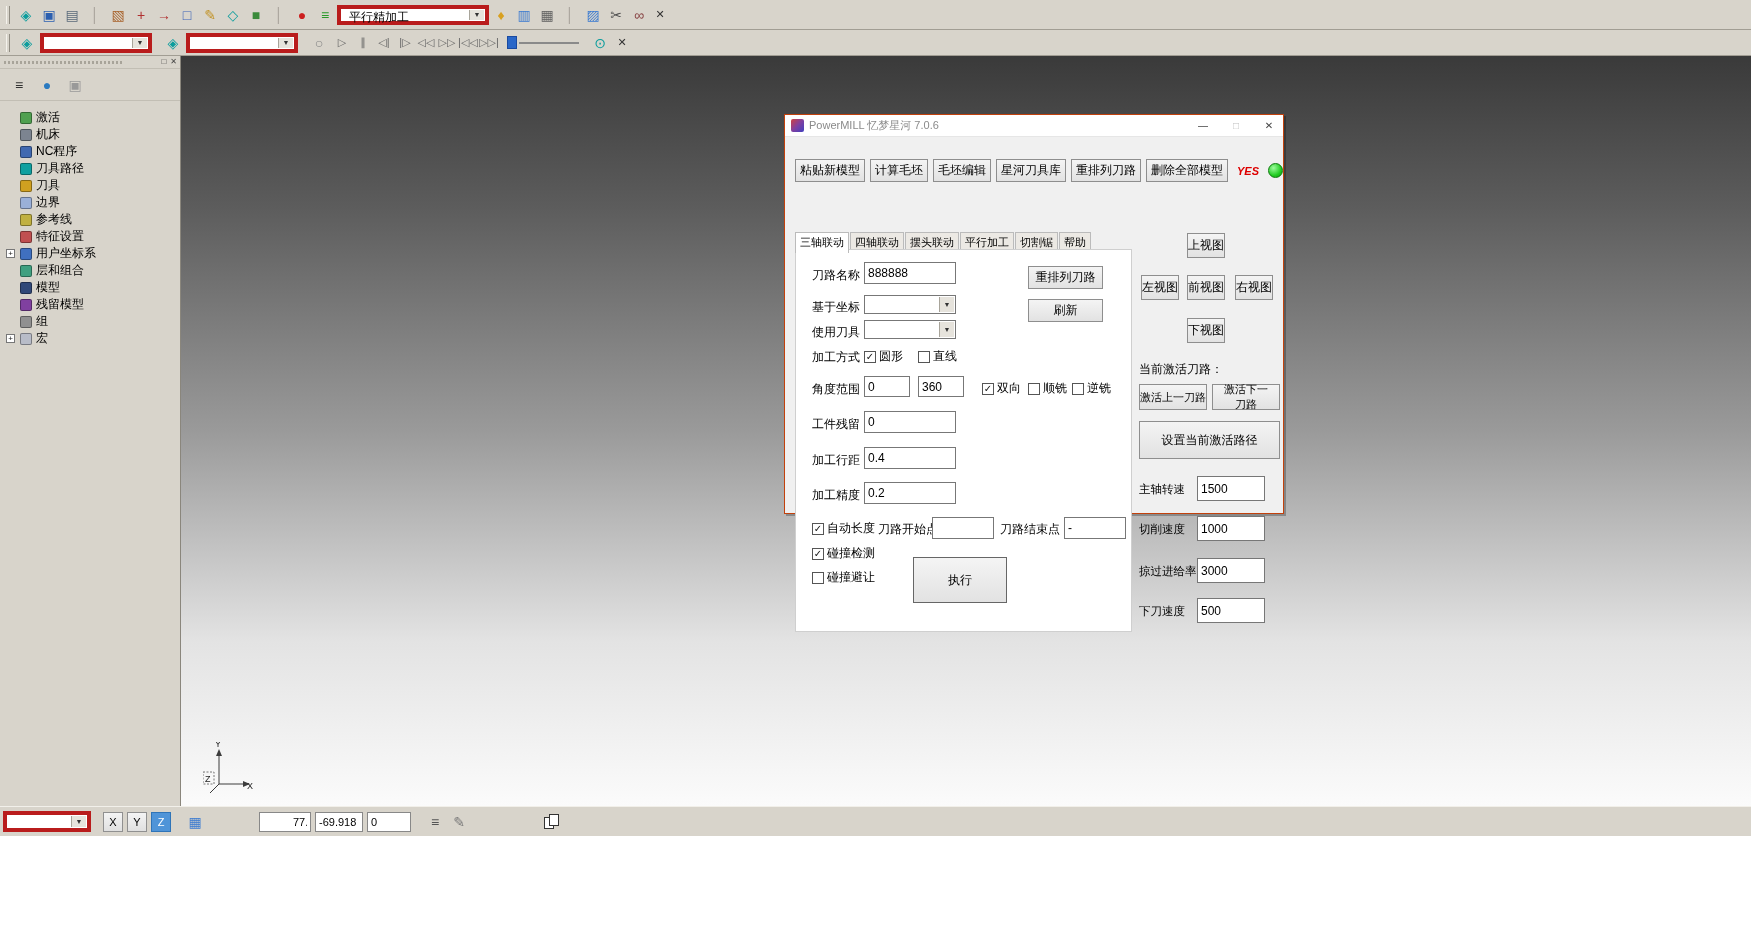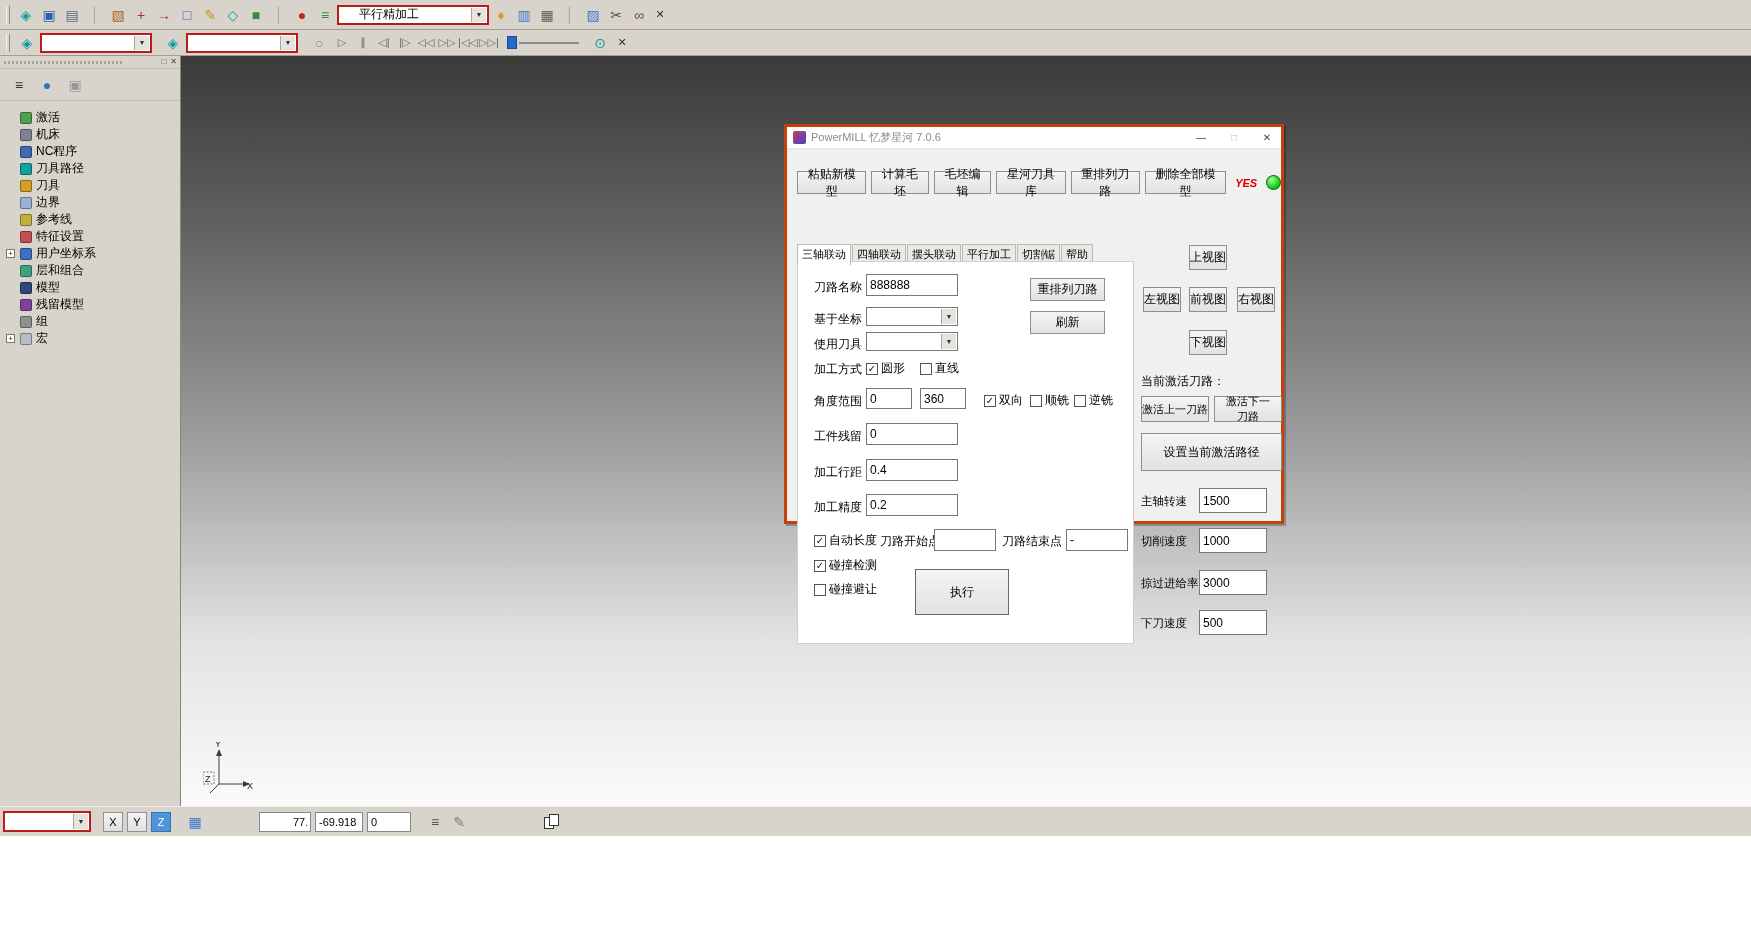--- a/index.html
+++ b/index.html
@@ -7,21 +7,21 @@
   .screen { position:relative; width:1751px; height:934px; background:#fff; overflow:hidden; }
 
   
   .tb { position:absolute; left:0; right:0; background:#d8d4cb; border-bottom:1px solid #a19d93; display:flex; align-items:center; }
   .tb1 { top:0; height:30px; padding-left:6px; gap:1px; }
   .tb2 { top:30px; height:26px; padding-left:6px; gap:2px; }
   .grip { width:4px; height:18px; border-left:1px solid #f4f2ec; border-right:1px solid #908c82; margin-right:4px; }
   .icon22 { width:22px; height:22px; display:inline-flex; align-items:center; justify-content:center; font-size:14px; line-height:1; }
   .iconrow { display:flex; align-items:center; gap:1px; }
   .closex { font-size:11px; color:#333; width:18px; }
-  .dd { height:20px; background:#fff; border:2px solid #b91c1c; display:flex; align-items:flex-end; position:relative; padding:0 18px 0 20px; font-size:12px; }
+  .dd { height:20px; background:#fff; border:4px solid #b91c1c; display:flex; align-items:flex-start; position:relative; padding:0 18px 0 8px; font-size:12px; }
   .dd .arrow { position:absolute; right:1px; top:1px; bottom:1px; width:15px; background:#e6e3dc; border-left:1px solid #a8a49a; display:flex; align-items:center; justify-content:center; font-size:7px; color:#333; }
   .slider { position:relative; width:74px; height:18px; margin:0 6px; }
   .slider .groove { position:absolute; left:12px; right:2px; top:8px; height:2px; background:#8a8a8a; }
   .slider .shandle { position:absolute; left:0; top:2px; width:10px; height:13px; background:#2a67c8; border:1px solid #1a4aa0; }
   .transport span { color:#666; font-size:11px; width:20px; display:inline-flex; justify-content:center; }
 
   
   .explorer { position:absolute; left:0; top:56px; width:181px; height:750px; background:#d8d4cb; border-right:1px solid #8a867c; }
   .exp-head { height:13px; position:relative; border-bottom:1px solid #c2beb4; }
   .exp-head .hgrip { position:absolute; left:4px; top:5px; width:120px; height:3px;
@@ -35,22 +35,22 @@
   .expand { width:9px; height:9px; border:1px solid #777; background:#fff; font-size:8px; line-height:7px; text-align:center; color:#222; }
   .ticon { width:12px; height:12px; border-radius:2px; border:1px solid rgba(0,0,0,.35); }
   .tlabel { font-size:12px; }
 
   
   .canvas { position:absolute; left:181px; top:56px; width:1570px; height:750px;
       background:linear-gradient(180deg,#3a3a3a 0%,#5c5c5c 20%,#9a9a9a 50%,#e3e3e3 78%,#fbfbfb 100%); }
   .axis { position:absolute; left:22px; top:686px; }
 
   
-  .dialog { position:absolute; left:784px; top:124px; width:500px; height:400px; background:#f0f0f0;
-      border:3px solid #c2410c; box-shadow:2px 2px 0 rgba(0,0,0,.25); font-size:12px; }
+  .dialog { position:absolute; left:784px; top:114px; width:500px; height:400px; background:#f0f0f0;
+      border:1px solid #c2410c; box-shadow:2px 2px 0 rgba(0,0,0,.25); font-size:12px; }
   .dlg-title { height:22px; background:#fff; display:flex; align-items:center; padding-left:6px; gap:5px; border-bottom:1px solid #e6e6e6; }
   .dlg-appicon { width:13px; height:13px; background:linear-gradient(135deg,#d04040 0%,#8040a0 50%,#4040c0 100%); border-radius:2px; }
   .dlg-title .ttl { color:#8a8a8a; font-size:11px; flex:1; }
   .wbtn { width:28px; height:20px; display:flex; align-items:center; justify-content:center; font-size:10px; color:#444; }
   .wbtn.dim { color:#c0c0c0; }
   .dlg-menu { height:20px; display:flex; gap:12px; padding-left:10px; align-items:center; }
   .dlg-menu span { cursor:default; }
   .btn { background:linear-gradient(#f4f4f4,#e2e2e2); border:1px solid #8e8e8e; font-size:12px;
       display:inline-flex; align-items:center; justify-content:center; padding:0 4px; height:23px; cursor:default; }
   .actions { position:absolute; left:10px; display:flex; gap:5px; align-items:center; }

